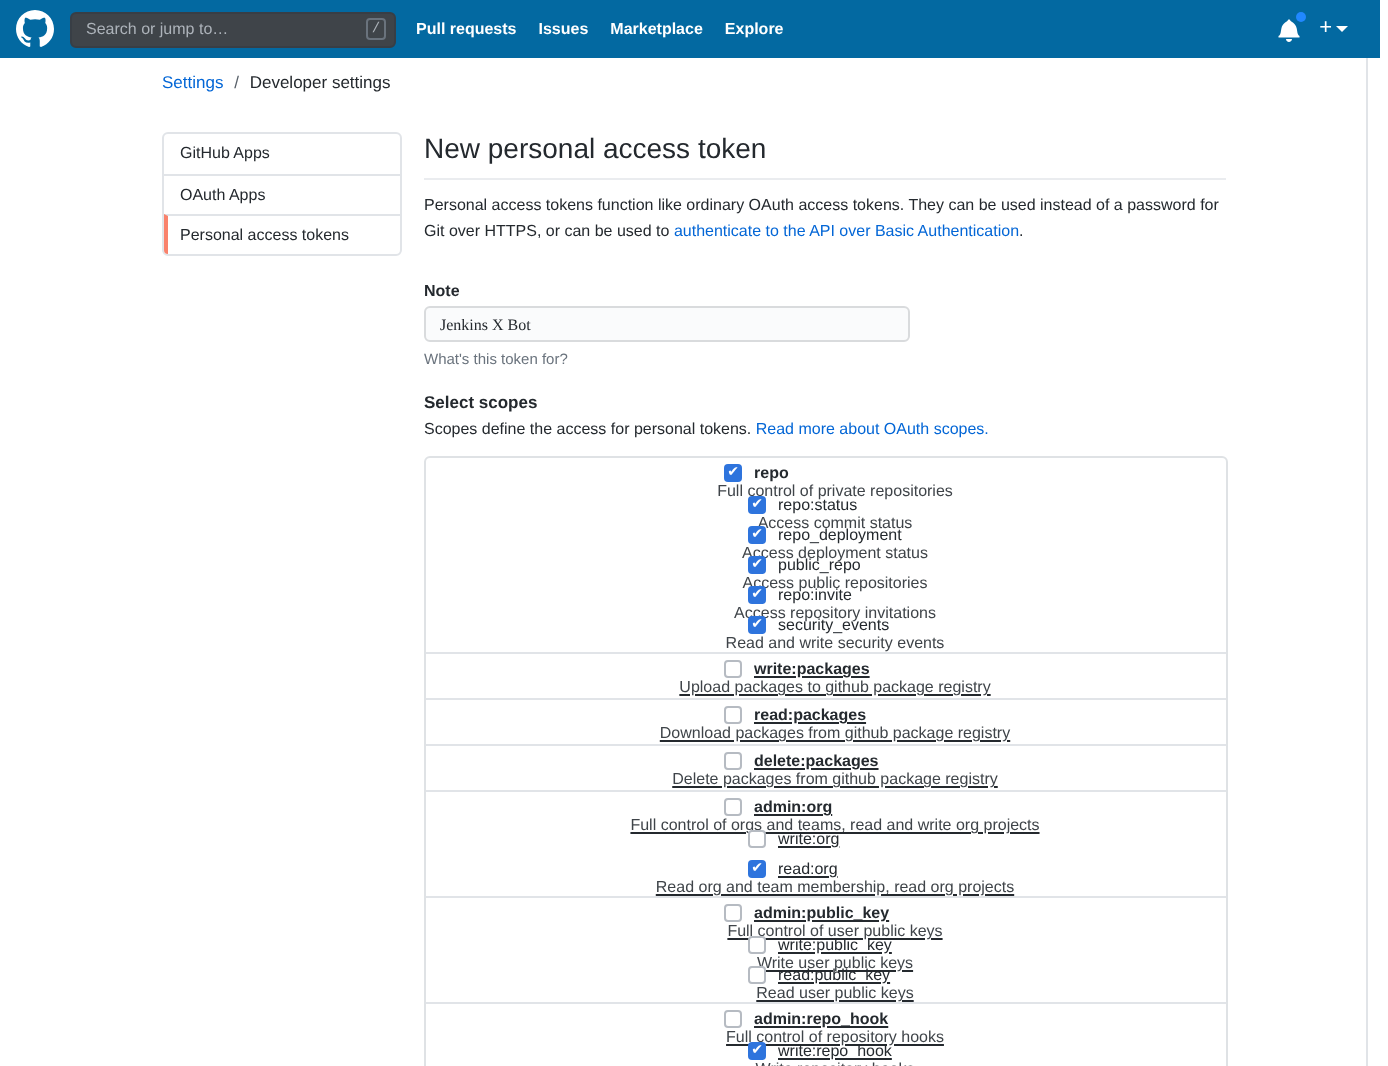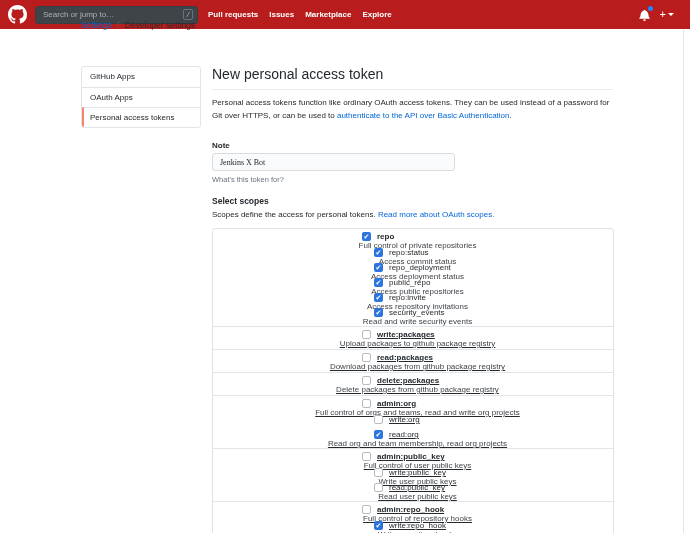--- a/index.html
+++ b/index.html
@@ -2,21 +2,21 @@
 <html><head>
 <meta charset="utf-8">
 <style>
   * { margin:0; padding:0; box-sizing:border-box; }
   html,body { width:694px; height:533px; overflow:hidden; background:#fff;
     font-family:"Liberation Sans", sans-serif; color:#24292e; }
   a { text-decoration:none; color:#0366d6; cursor:pointer; }
 
   
   header { position:absolute; top:0; left:0; width:690px; height:29px;
-    background:#b91c1c; display:flex; align-items:center; padding:0 16px 0 8px; }
+    background:#0369a1; display:flex; align-items:center; padding:0 16px 0 8px; }
   .logo { display:block; margin-right:8px; }
   .logo svg { width:19px; height:19px; fill:#fff; display:block; }
   .search { width:163px; height:18px; background:#3f4449; border:1px solid #383e45;
     border-radius:3px; display:flex; align-items:center; justify-content:space-between;
     padding:0 4px 0 7px; cursor:text; }
   .search-ph { color:#adb3ba; font-size:8px; }
   .slash { width:10px; height:11px; border:1px solid #6a737d; border-radius:2px;
     color:#adb3ba; font-size:7px; line-height:10px; text-align:center;
     font-family:"Liberation Mono", monospace; }
   nav { display:flex; gap:11px; margin-left:10px; }
@@ -28,21 +28,21 @@
     border-radius:50%; background:#2188ff; }
   .plus-wrap { color:#fff; display:flex; align-items:center; gap:2px; cursor:pointer; }
   .plus-glyph { font-size:11px; line-height:11px; }
   .caret { width:0; height:0; border-left:3px solid transparent;
     border-right:3px solid transparent; border-top:3px solid #fff; }
 
   .right-line { position:absolute; top:29px; left:683px; width:1px; height:504px;
     background:#e1e4e8; }
 
   
-  .breadcrumb { position:absolute; top:20px; left:81px; font-size:8.5px; color:#586069; }
+  .breadcrumb { position:absolute; top:36px; left:81px; font-size:8.5px; color:#586069; }
   .breadcrumb .sep { margin:0 3px; }
   .breadcrumb .current { color:#24292e; }
 
   
   .container { position:absolute; top:66px; left:81px; width:532px; display:flex; }
   aside { width:120px; flex:none; border:1px solid #e1e4e8; border-radius:3px;
     align-self:flex-start; background:#fff; overflow:hidden; }
   .sb-item { font-size:8px; color:#24292e; padding:0 8px; height:20px; line-height:20px;
     border-top:1px solid #e1e4e8; cursor:pointer; }
   .sb-item:first-child { border-top:none; }

